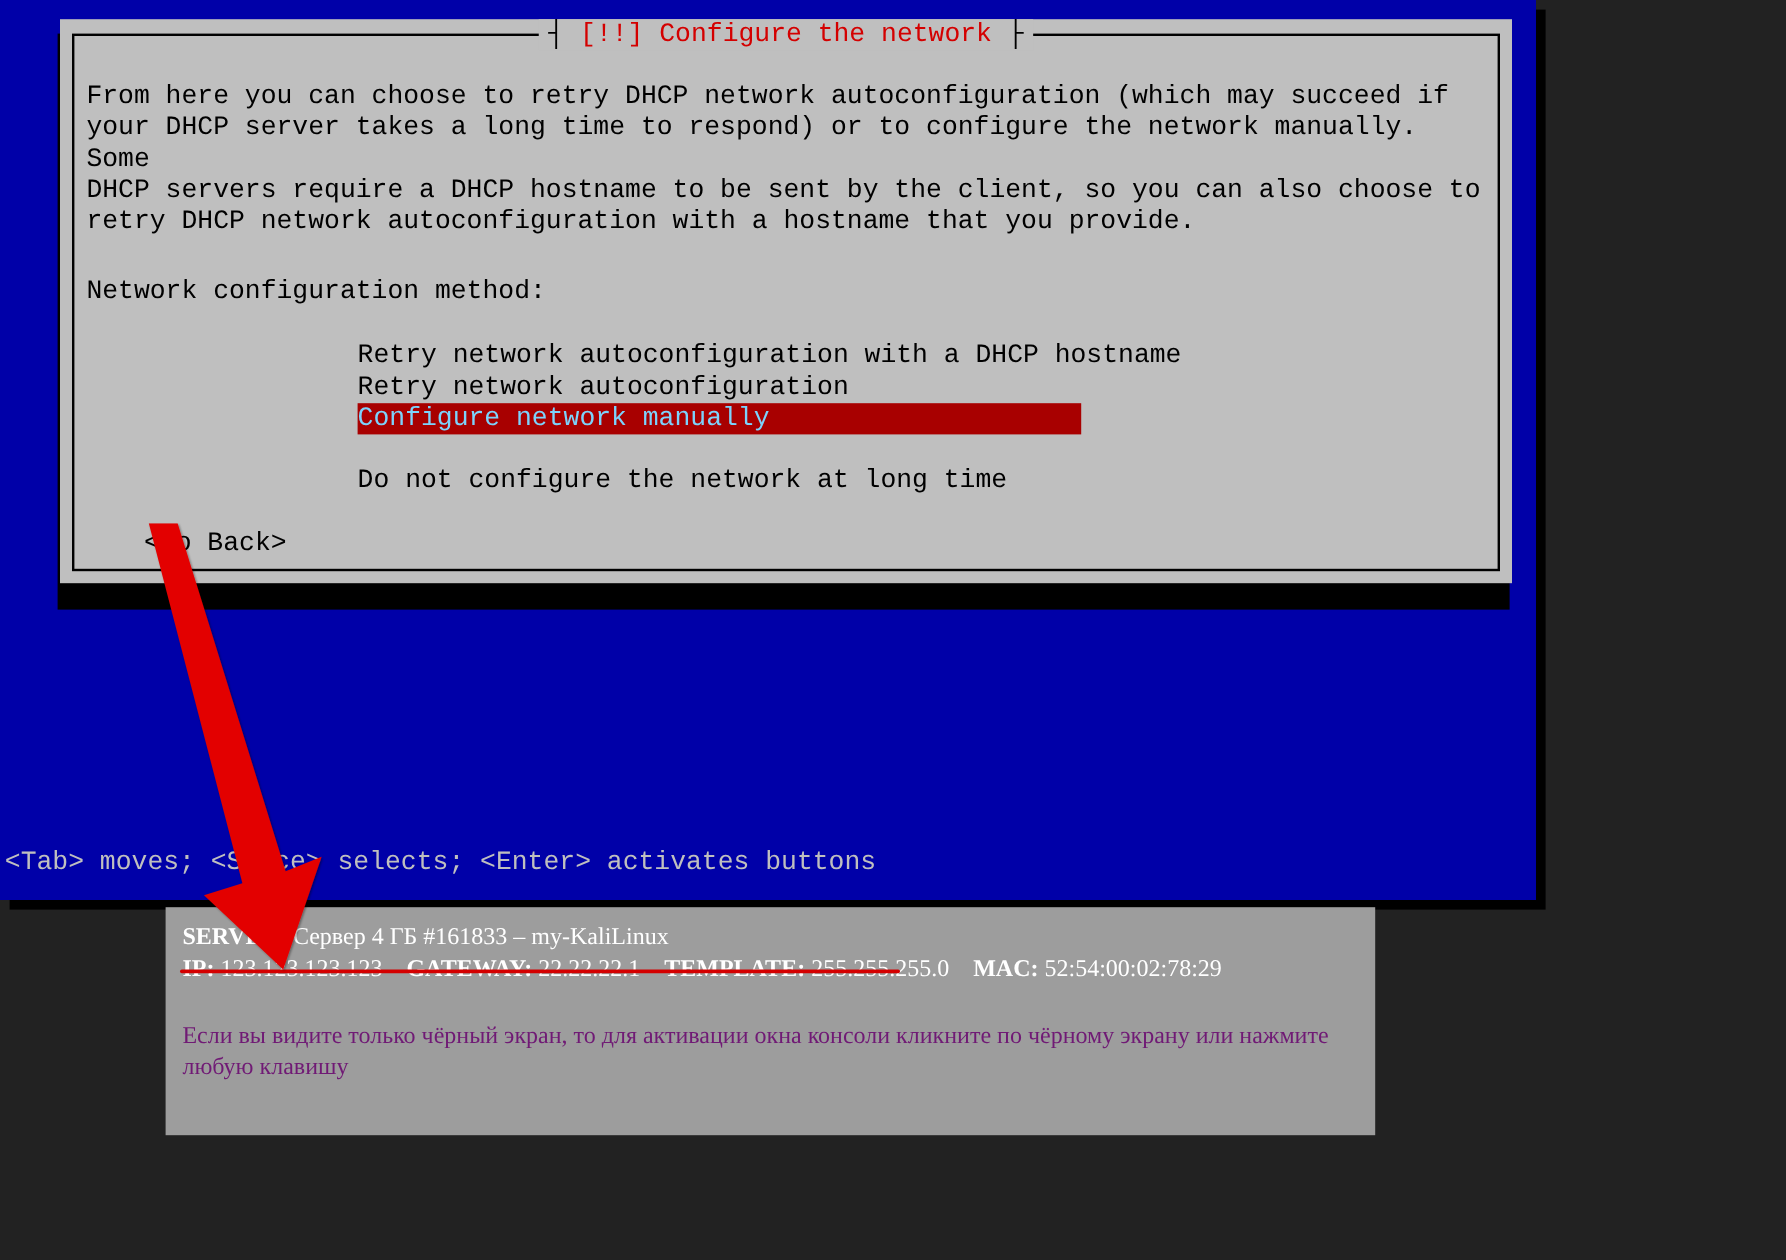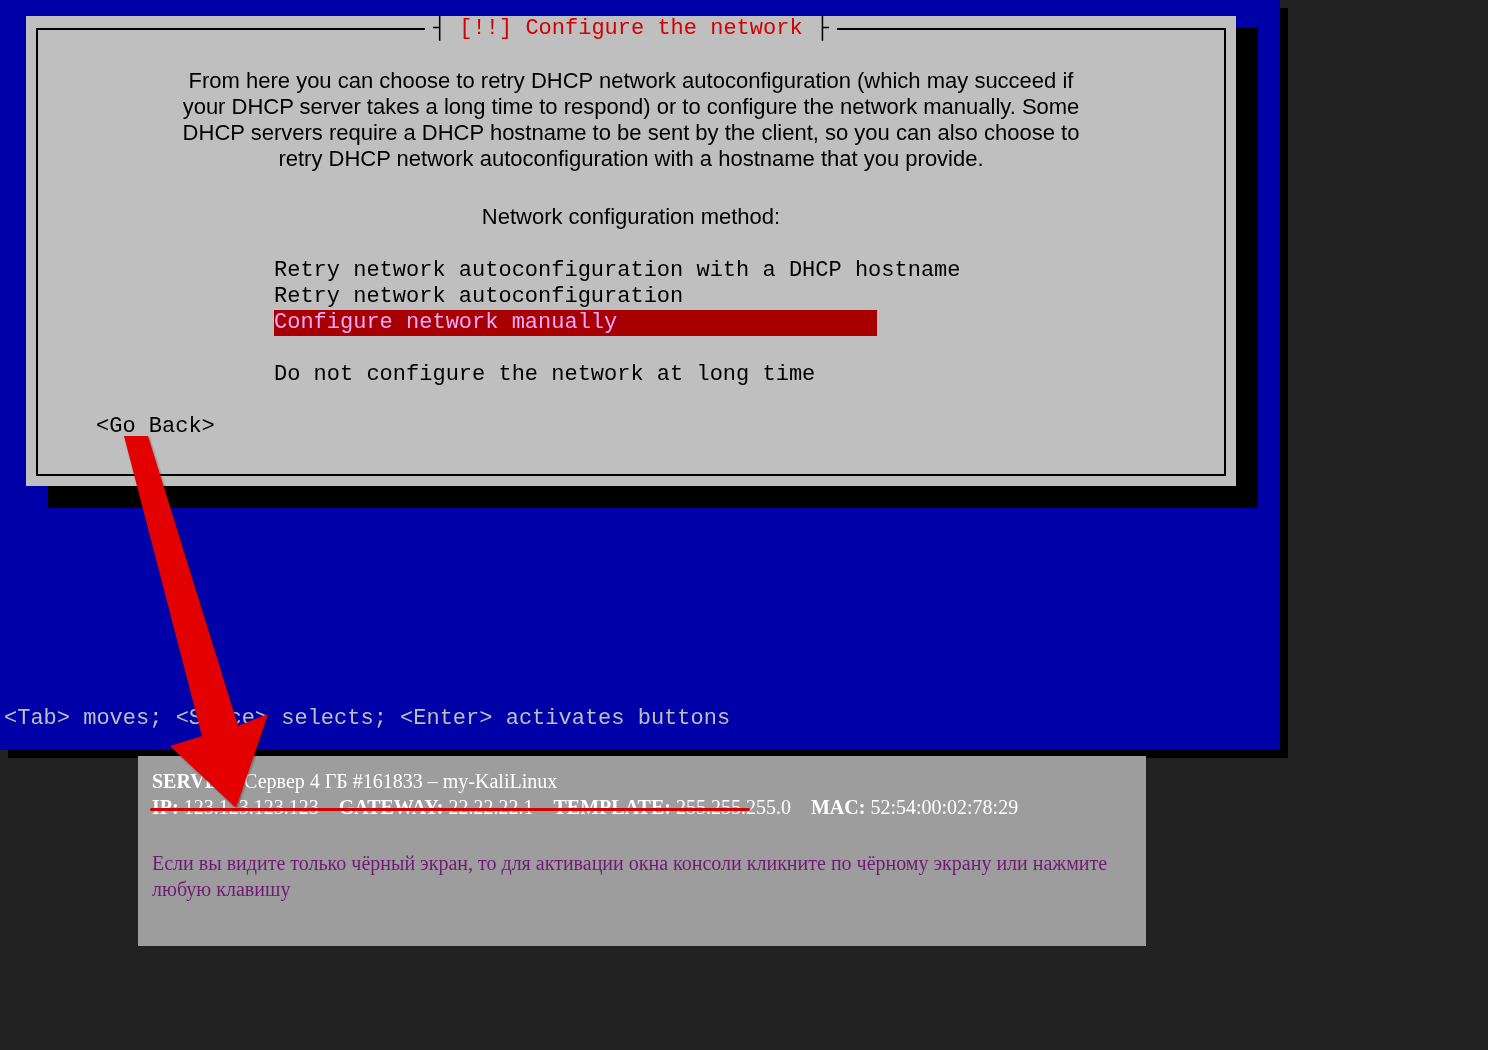--- a/index.html
+++ b/index.html
@@ -40,21 +40,21 @@
   .dialog-shadow {
     position: absolute;
     left: 48px;
     top: 28px;
     width: 1210px;
     height: 480px;
     background: #000;
   }
   .dialog {
     position: absolute;
-    left: 26px;
+    left: 50px;
     top: 16px;
     width: 1210px;
     height: 470px;
     background: #bfbfbf;
     color: #000;
   }
   .dialog-border {
     position: absolute;
     left: 10px;
     top: 12px;
@@ -77,34 +77,33 @@
   }
   .dialog-body {
     position: absolute;
     left: 22px;
     top: 52px;
     right: 22px;
     color: #000;
   }
   .dialog-body p {
     white-space: pre-wrap;
-    font-family: Liberation Sans, sans-serif;
-    text-align: center;
+    font-family: Liberation Mono, monospace;
   }
   .menu-block {
     margin-top: 28px;
     margin-left: 226px;
   }
   .menu-item {
     display: block;
     white-space: pre;
   }
   .menu-item.selected {
     background: #a80000;
-    color: #f0abfc;
+    color: #7dd3fc;
     display: inline-block;
     padding-right: 260px;
   }
   .menu-gap { height: 26px; }
   .go-back {
     margin-top: 26px;
     margin-left: 48px;
   }
   .hint-bar {
     position: absolute;

